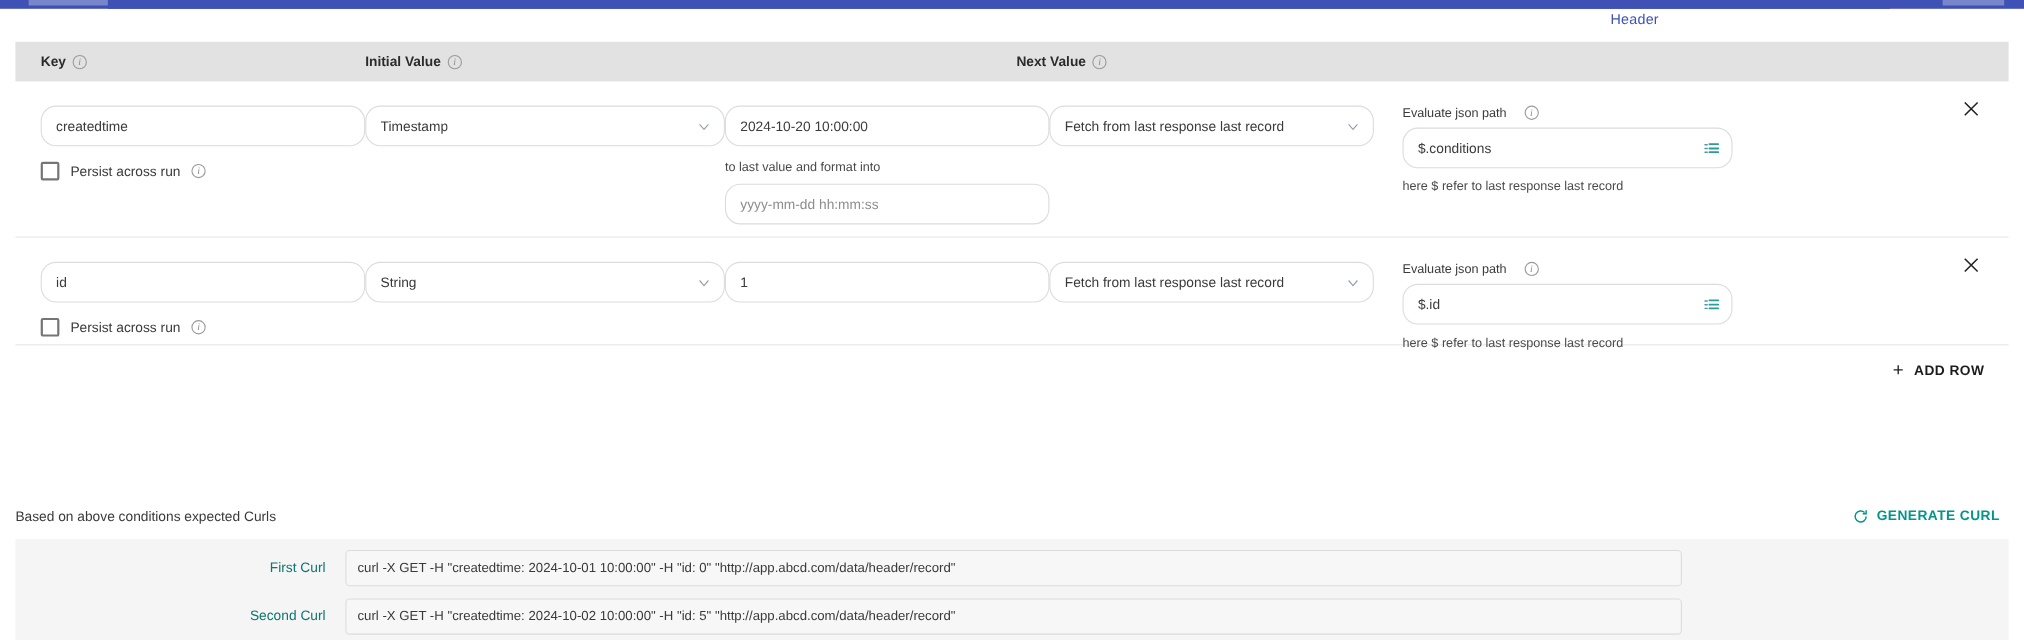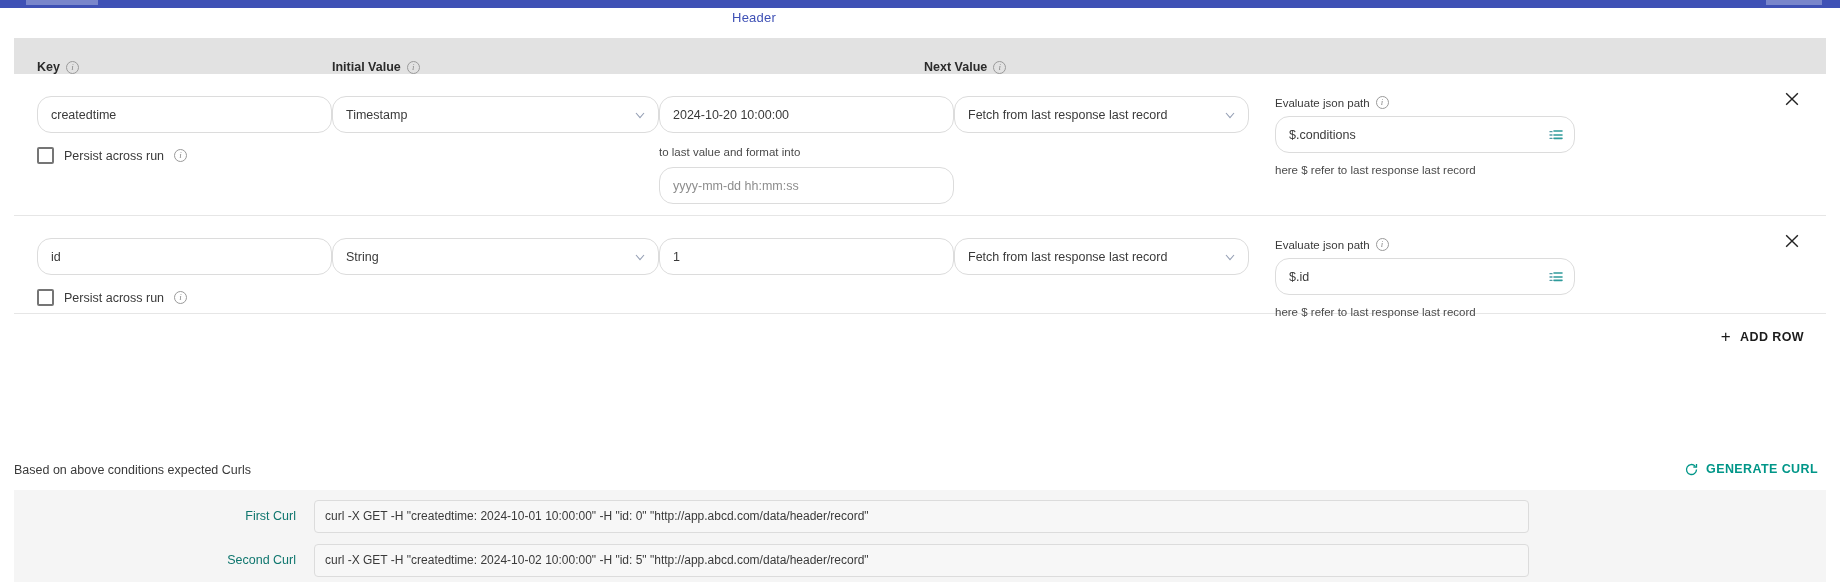--- a/index.html
+++ b/index.html
@@ -26,32 +26,32 @@
     background:#7986cb;
   }
   .tabstrip .strip-line {
     position:absolute; left:98px; top:1px; width:1620px; height:7px;
     background:#3f51b5;
   }
 
   
   .section-title {
     position:absolute; left:0; top:10px; width:1508px;
-    text-align:center; font-size:13px; color:#3f51b5; font-weight:400;
+    text-align:right; font-size:13px; color:#3f51b5; font-weight:400;
     letter-spacing:.2px;
   }
 
   
   .card {
     position:absolute; left:14px; top:38px; width:1812px;
   }
 
   
   .thead {
-    display:flex; align-items:flex-end;
+    display:flex; align-items:center;
     height:36px; background:#e2e2e2; color:#2b2b2b;
     font-size:12.5px; font-weight:bold;
   }
   .th { display:flex; align-items:center; gap:6px; }
   .th-key        { width:318px; padding-left:23px; }
   .th-initial    { width:592px; }
   .th-next       { width:600px; }
 
   
   .info {
@@ -84,21 +84,21 @@
 
   .chev { width:16px; height:16px; flex:0 0 auto; opacity:.65; }
 
   .jsonicon { width:16px; height:16px; flex:0 0 auto; }
 
   .sublabel {
     font-size:11.5px; color:#4a4a4a; margin-top:13px; margin-bottom:9px;
   }
   .helper { font-size:11.5px; color:#4a4a4a; margin-top:11px; }
   .smalllabel { font-size:11.5px; color:#3a3a3a; margin-bottom:7px;
-                display:flex; align-items:center; gap:6px; }
+                display:flex; align-items:center; gap:16px; }
 
   .checkline {
     display:flex; align-items:center; gap:10px;
     margin-top:14px; font-size:12.5px; color:#3a3a3a;
   }
   .cbox {
     width:17px; height:17px; border:2px solid #757575; border-radius:2px;
     background:#fff; flex:0 0 auto;
   }
 

